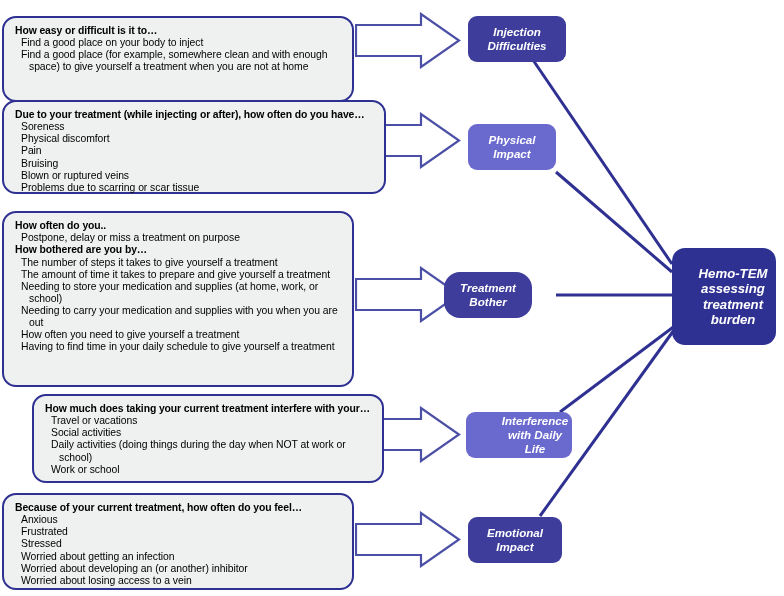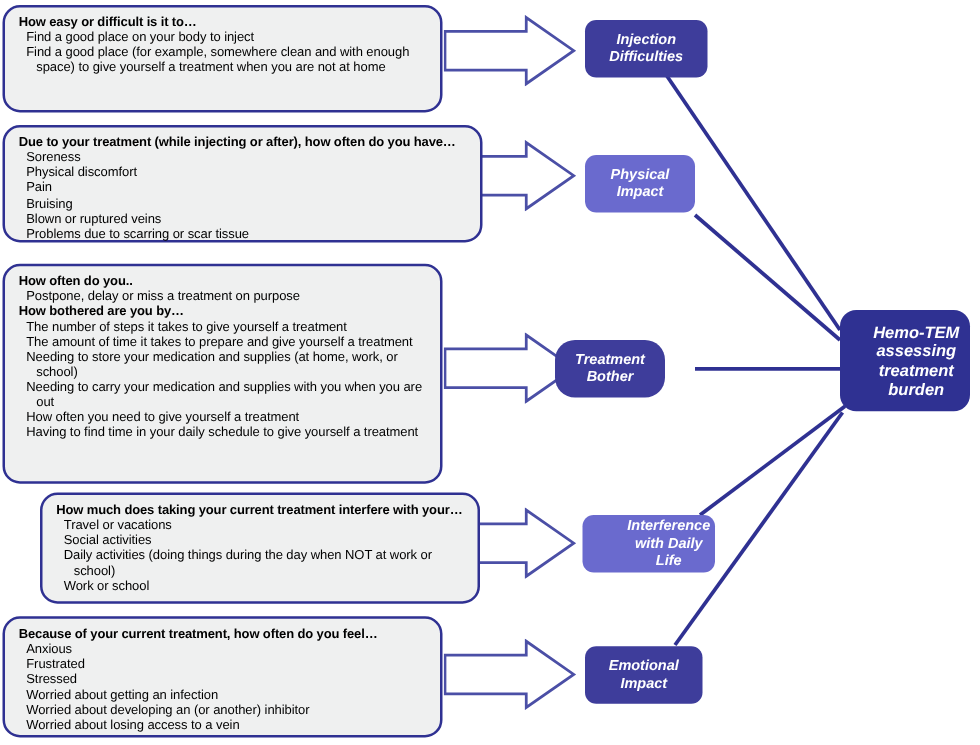--- a/index.html
+++ b/index.html
@@ -119,21 +119,21 @@
   <svg class="arrow" style="left:355px; top:266px;" width="106" height="57" viewBox="0 0 106 57" xmlns="http://www.w3.org/2000/svg">
     <polygon points="1,13 66,13 66,2 104,28.5 66,55 66,44 1,44" fill="#ffffff" stroke="#4b4fa6" stroke-width="2.2" stroke-linejoin="miter"></polygon>
   </svg>
   <svg class="arrow" style="left:355px; top:406px;" width="106" height="57" viewBox="0 0 106 57" xmlns="http://www.w3.org/2000/svg">
     <polygon points="1,13 66,13 66,2 104,28.5 66,55 66,44 1,44" fill="#ffffff" stroke="#4b4fa6" stroke-width="2.2" stroke-linejoin="miter"></polygon>
   </svg>
   <svg class="arrow" style="left:355px; top:511px;" width="106" height="57" viewBox="0 0 106 57" xmlns="http://www.w3.org/2000/svg">
     <polygon points="1,13 66,13 66,2 104,28.5 66,55 66,44 1,44" fill="#ffffff" stroke="#4b4fa6" stroke-width="2.2" stroke-linejoin="miter"></polygon>
   </svg>
 
-  <div class="qbox" style="left:2px; top:4px; width:352px; height:86px;">
+  <div class="qbox" style="left:2px; top:16px; width:352px; height:86px;">
     <div class="qhead">How easy or difficult is it to…</div>
     <ul>
       <li>Find a good place on your body to inject</li>
       <li>Find a good place (for example, somewhere clean and with enough space) to give yourself a treatment when you are not at home</li>
     </ul>
   </div>
 
   <div class="qbox" style="left:2px; top:100px; width:384px; height:94px;">
     <div class="qhead">Due to your treatment (while injecting or after), how often do you have…</div>
     <ul>
@@ -187,15 +187,15 @@
   <div class="chip dark" style="left:468px; top:16px; width:98px; height:46px;">Injection Difficulties</div>
 
   <div class="chip light" style="left:468px; top:124px; width:88px; height:46px;">Physical Impact</div>
 
   <div class="chip dark" style="left:444px; top:272px; width:88px; height:46px;border-radius:16px;">Treatment Bother</div>
 
   <div class="chip light" style="left:466px; top:412px; width:106px; height:46px;padding-left:36px;">Interference with Daily Life</div>
 
   <div class="chip dark" style="left:468px; top:517px; width:94px; height:46px;">Emotional Impact</div>
 
-  <div id="hub" style="left:672px; top:248px; width:104px; height:81px;padding-left:22px;">Hemo-TEM assessing treatment burden</div>
+  <div id="hub" style="left:672px; top:248px; width:104px; height:97px;padding-left:22px;">Hemo-TEM assessing treatment burden</div>
 
 </div>
 
 </body></html>

